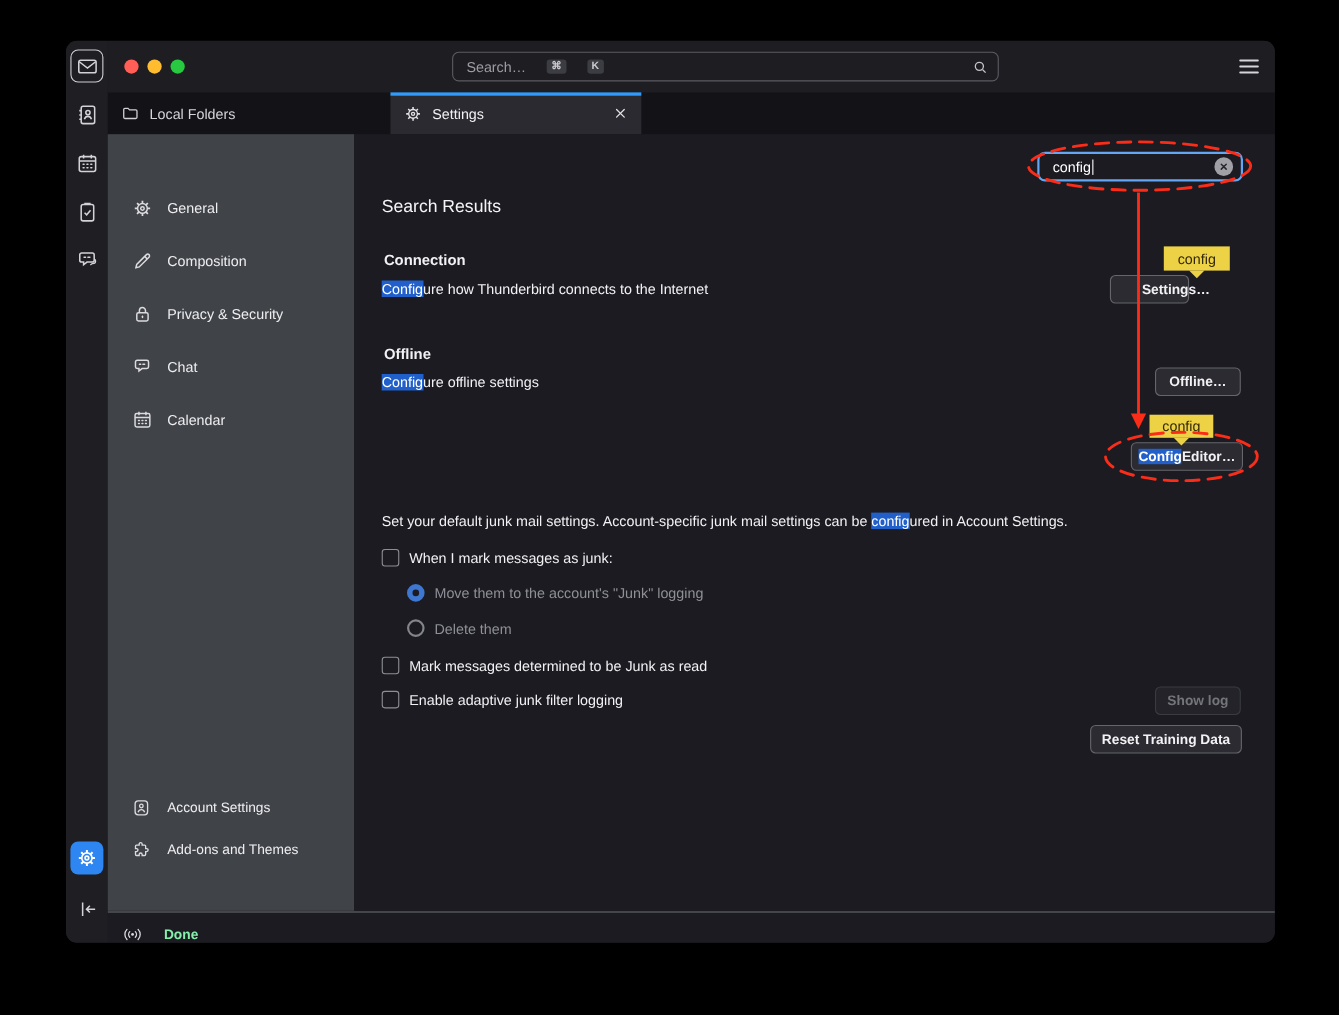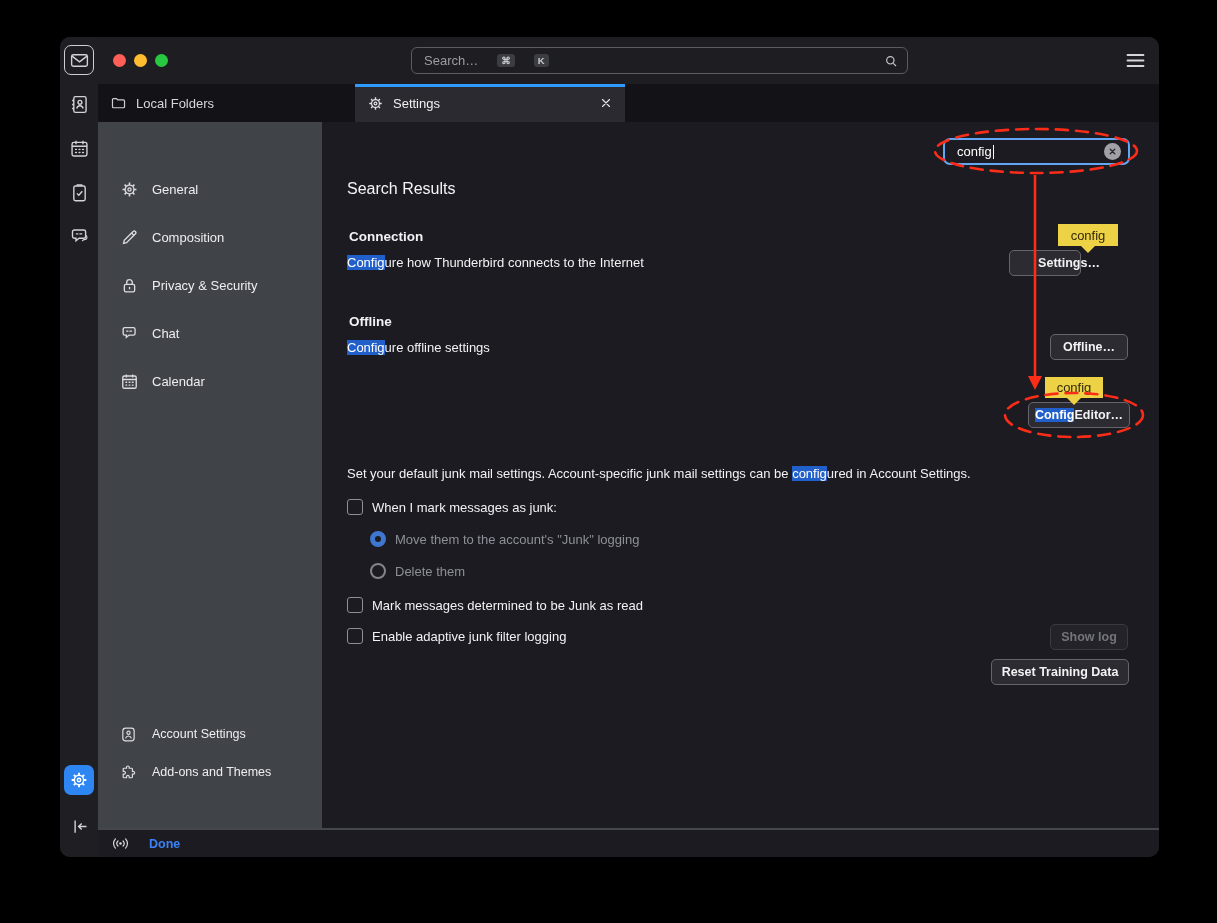--- a/index.html
+++ b/index.html
@@ -35,21 +35,21 @@
   .kbd { background:#3c3c43; color:#c9c9cf; border-radius:3px; font-size:9.5px;
     padding:1.5px 4px; line-height:1; font-weight:600; }
   .gs-spacer { flex:1; }
   .menu-btn { position:absolute; right:14px; top:14px; width:20px; height:18px;
     color:#d6d6da; display:flex; align-items:center; justify-content:center; }
 
   .tabbar { height:38px; background:#131317; display:flex; flex-shrink:0; }
   .tab { display:flex; align-items:center; font-size:13px; color:#d6d6da; gap:9px;
     padding:0 12px; }
   .tab.plain { width:257px; }
-  .tab.active { width:270px; background:#2a2a30; position:relative; color:#f1f1f3;text-align:right; }
+  .tab.active { width:228px; background:#2a2a30; position:relative; color:#f1f1f3;text-align:right; }
   .tab.active::before { content:""; position:absolute; left:0; top:0; right:0;
     height:3px; background:#2f9bfe; }
   .tab .close { margin-left:auto; color:#e2e2e6; }
 
   .body-row { flex:1; display:flex; min-height:0; }
 
   
   .sidebar { width:224px; background:#404348; flex-shrink:0; position:relative;
     padding-top:43px; }
   .side-item { height:48px; display:flex; align-items:center; gap:13px;
@@ -109,22 +109,22 @@
   .row-junk1 { left:25px; top:375px; }
   .row-move  { left:48px; top:407px; }
   .row-del   { left:48px; top:439px; }
   .row-read  { left:25px; top:473px; }
   .row-log   { left:25px; top:504px; }
 
   .anno { pointer-events:none; left:0; top:0; width:100%; height:100%; }
 
   
   .statusbar { height:29px; background:#1b1b21; border-top:2px solid #43464b;
-    display:flex; align-items:center; gap:19px; padding-left:13px; flex-shrink:0;
-    color:#3b82f6; }
+    display:flex; align-items:flex-end; gap:19px; padding-left:13px; flex-shrink:0;
+    color:#86efac; }
   .statusbar .txt { font-size:12.5px; font-weight:700; }
 </style>
 </head>
 <body>
 
 <div class="window">
 
   <div class="rail">
     <div class="rail-btn active-space">
       <span>

